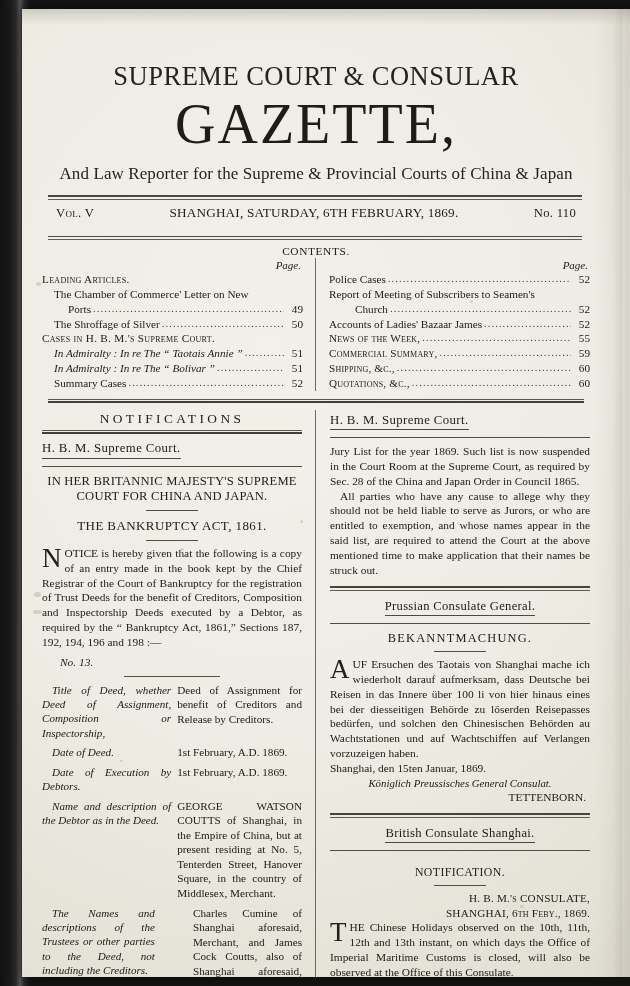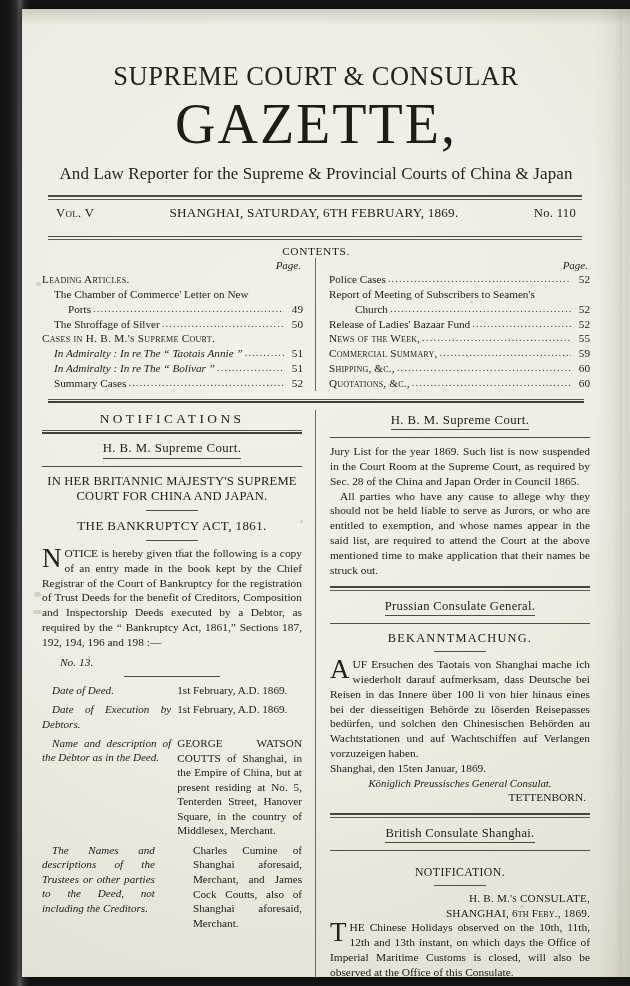--- a/index.html
+++ b/index.html
@@ -135,21 +135,21 @@
     text-align: center; font-size: 13.4px; letter-spacing: 3.4px;
     margin-bottom: 3px;
   }
   .rule-under { border-top:1px solid #55554b; border-bottom:2px solid #40403a; height:1px; margin:0 0 6px 0;}
   .rule-plain { border-top:1px solid #4e4e45; margin:7px 0 6px 0; height:0;}
   .rule-short { width:52px; margin:5px auto; border-top:1px solid #4e4e45; height:0;}
   .rule-med { width:96px; margin:6px auto 6px auto; border-top:1px solid #4e4e45; height:0;}
   .rule-thickpair{ border-top:2px solid #45453d; border-bottom:1px solid #5c5c52; height:2px; margin:8px 0 7px 0;}
 
   .courthead {
-    text-align:center; font-size: 12.8px; letter-spacing:.4px; margin: 2px 0 3px 0;
+    text-align:left; font-size: 12.8px; letter-spacing:.4px; margin: 2px 0 3px 0;
     text-decoration: none;
   }
   .courthead-u { border-bottom:1px solid #4a4a42; display:inline-block; padding-bottom:1px;}
   .bighead {
     text-align:center; font-size:12.6px; letter-spacing:.2px; line-height:1.25; margin: 7px 0 0 0;
   }
   .acthead { text-align:center; font-size:13px; letter-spacing:.4px; margin-top:7px;}
   .ctr { text-align:center; }
   .just { text-align: justify; }
   .dropcap-p { position:relative; min-height: 26px; }
@@ -250,21 +250,21 @@
                 <span class="t">Report of Meeting of Subscribers to Seamen's</span>
                 <span class="dots"></span>
                 <span class="n"></span>
               </div>
               <div class="centry cindent2">
                 <span class="t">Church</span>
                 <span class="dots">............................................................</span>
                 <span class="n">52</span>
               </div>
               <div class="centry">
-                <span class="t">Release of Ladies' Bazaar Fund</span>
+                <span class="t">Accounts of Ladies' Bazaar James</span>
                 <span class="dots">............................................................</span>
                 <span class="n">52</span>
               </div>
               <div class="centry">
                 <span class="t small-caps">News of the Week,</span>
                 <span class="dots">............................................................</span>
                 <span class="n">55</span>
               </div>
               <div class="centry">
                 <span class="t small-caps">Commercial Summary,</span>
@@ -308,20 +308,24 @@
           <div class="rule-short"></div>
 
           <div class="just dropcap-p">
             <span class="dropcap">N</span><span>OTICE is hereby given that the following is a copy of an entry made in the book kept by the Chief Registrar of the Court of Bankruptcy for the registration of Trust Deeds for the benefit of Creditors, Composition and Inspectorship Deeds executed by a Debtor, as required by the “ Bankruptcy Act, 1861,” Sections 187, 192, 194, 196 and 198 :—</span>
           </div>
 
           <div class="num13">No. 13.</div>
           <div class="rule-med"></div>
 
           <div id="deedrows">
+              <div class="deed">
+                <div class="lab ind">Title of Deed, whether Deed of Assignment, Composition or Inspectorship,</div>
+                <div class="val">Deed of Assignment for benefit of Creditors and Release by Creditors.</div>
+              </div>
               <div class="deed" style="margin-top: 5px;">
                 <div class="lab ind">Date of Deed.</div>
                 <div class="val">1st February, A.D. 1869.</div>
               </div>
               <div class="deed" style="margin-top: 5px;">
                 <div class="lab ind">Date of Execution by Debtors.</div>
                 <div class="val">1st February, A.D. 1869.</div>
               </div>
               <div class="deed" style="margin-top: 5px;">
                 <div class="lab ind">Name and description of the Debtor as in the Deed.</div>

